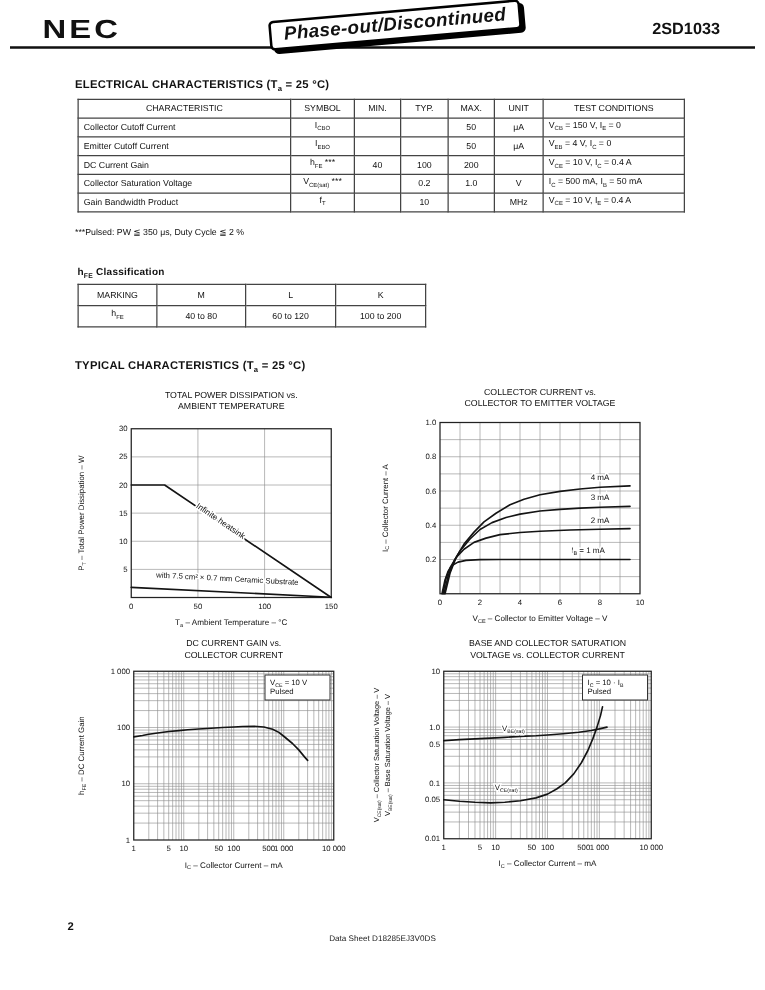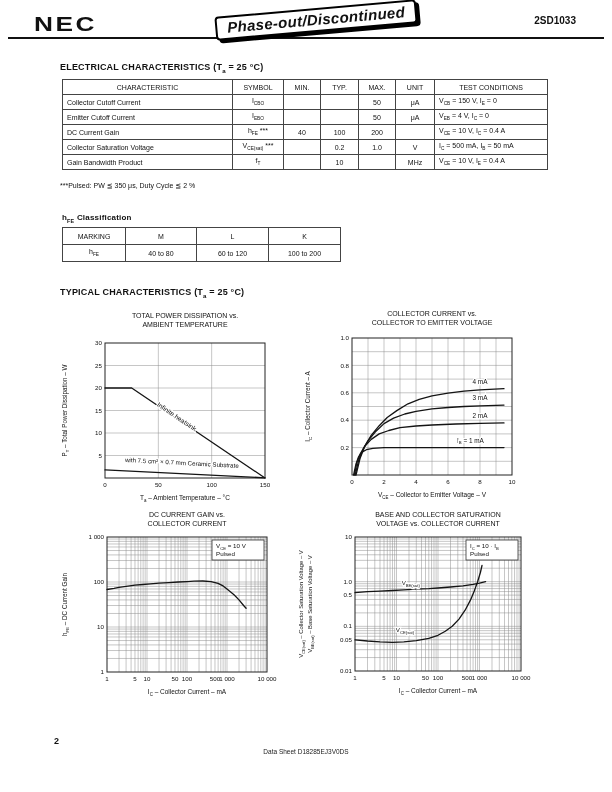--- a/index.html
+++ b/index.html
@@ -11,21 +11,21 @@
   .abs{position:absolute;}
   
   .brand{left:34px;top:12px;font-size:21px;font-weight:bold;letter-spacing:2px;transform:scaleX(1.25);transform-origin:left;}
   .hrule{left:8px;top:37px;width:596px;height:2px;background:#111;}
   .stamp{
     left:215px;top:8px;transform:rotate(-5deg);
     border:2.5px solid #000;border-radius:4px;background:#fff;
     padding:1px 10px 2px 10px;font-size:15px;font-weight:bold;font-style:italic;
     letter-spacing:.3px;box-shadow:3px 3px 0 #000;white-space:nowrap;
   }
-  .partno{right:36px;top:15px;font-size:10px;font-weight:bold;}
+  .partno{right:36px;top:15px;font-size:13px;font-weight:bold;}
   
   .h1{font-size:9px;font-weight:bold;letter-spacing:.2px;}
   .elec-head{left:60px;top:62px;}
   .hfe-head{left:62px;top:213px;font-size:8px;}
   .typ-head{left:60px;top:287px;}
   .footnote{left:60px;top:182px;font-size:7px;}
   
   table{border-collapse:collapse;table-layout:fixed;}
   .dtable{position:absolute;font-size:7px;}
   .dtable th,.dtable td{border:1px solid #444;height:14px;padding:0 4px;overflow:hidden;white-space:nowrap;}

